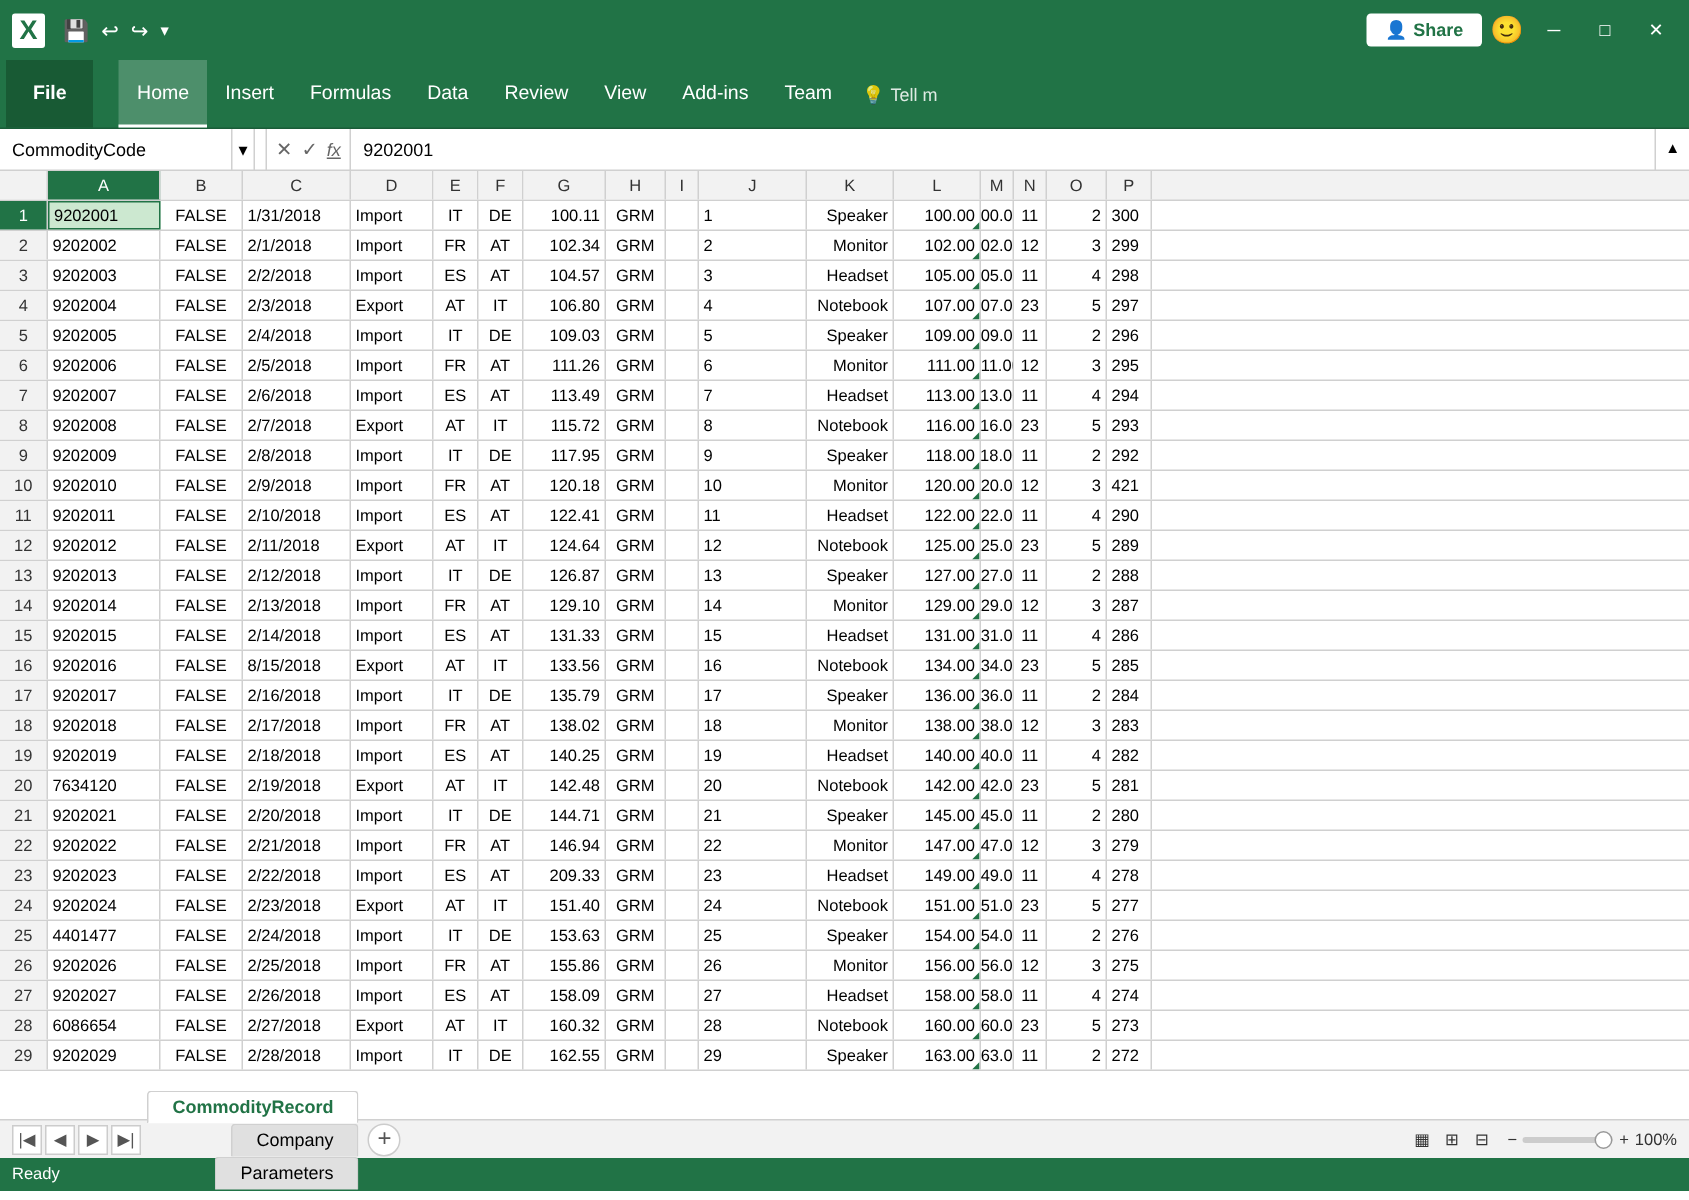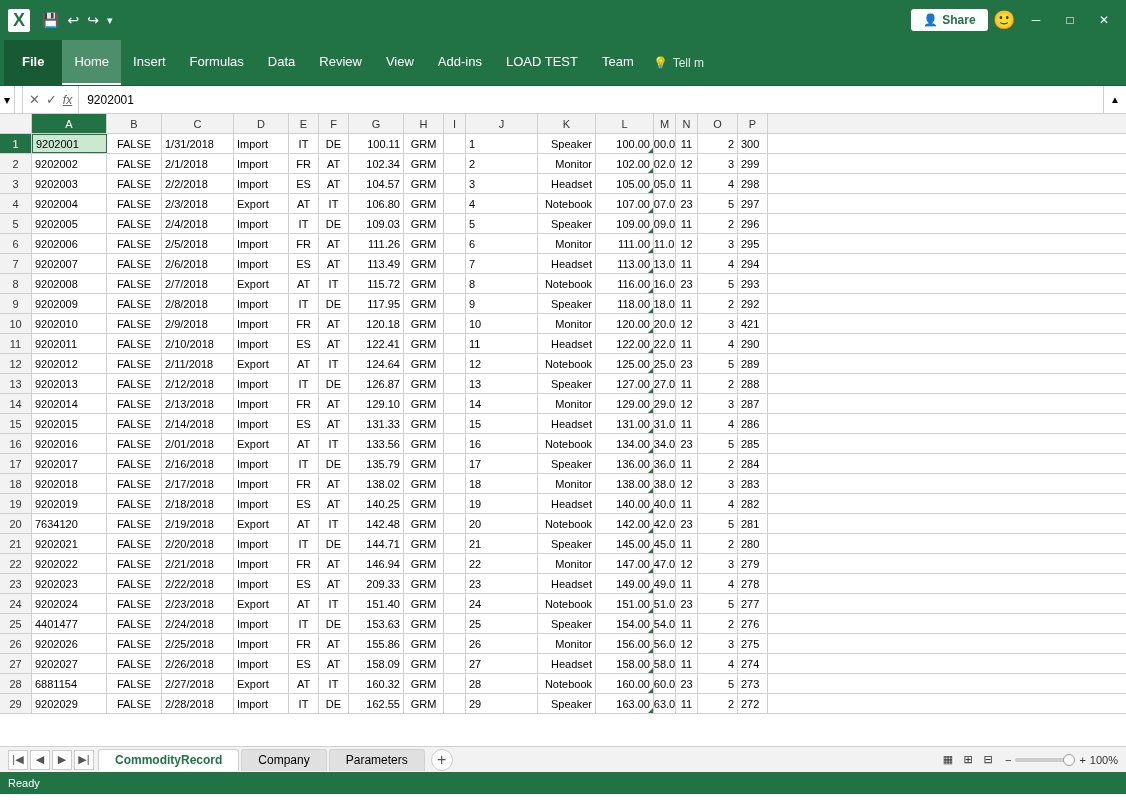--- a/index.html
+++ b/index.html
@@ -33,21 +33,21 @@
     .ribbon-tab {
       padding: 0 12px;
       display: flex;
       align-items: center;
       color: white;
       font-size: 13px;
       cursor: pointer;
       white-space: nowrap;
       border-bottom: 2px solid transparent;
     }
-    .ribbon-tab.active { background: rgba(255,255,255,0.2); border-bottom: 2px solid white; }
+    .ribbon-tab.active { background: rgba(255,255,255,0.2); border-bottom: 2px solid white; margin-left: 17px; }
     .ribbon-tab.file-tab { background: #185a34; font-weight: bold; padding: 0 18px; }
     .tell-me { display: flex; align-items: center; gap: 4px; color: rgba(255,255,255,0.85); padding: 0 8px; font-size: 12px; cursor: pointer; }
 
     
     #formulabar {
       height: 28px;
       display: flex;
       align-items: center;
       border-bottom: 1px solid #d0d0d0;
       background: #fff;
@@ -249,30 +249,30 @@
 <div id="ribbon">
   <div id="ribbon-tabs" style="display:flex; align-items:stretch;">
   <div class="ribbon-tab file-tab">File</div>
       <div class="ribbon-tab active">Home</div>
       <div class="ribbon-tab">Insert</div>
       <div class="ribbon-tab">Formulas</div>
       <div class="ribbon-tab">Data</div>
       <div class="ribbon-tab">Review</div>
       <div class="ribbon-tab">View</div>
       <div class="ribbon-tab">Add-ins</div>
-      <div class="ribbon-tab">LOAD TEST</div>
       <div class="ribbon-tab">Team</div>
     </div>
   <div class="tell-me">
     <span>💡</span>
     <span>Tell m</span>
   </div>
 </div>
 
 <div id="formulabar">
+  <div id="name-box">CommodityCode</div>
   <div id="name-box-arrow">▾</div>
   <div style="width:8px; border-right:1px solid #d0d0d0; height:28px;"></div>
   <div id="formula-icons">
     <span style="color:#666; font-size:13px;">✕</span>
     <span style="color:#666; font-size:13px;">✓</span>
     <span style="color:#666; font-size:12px; font-style:italic;text-decoration:underline;">fx</span>
   </div>
   <div id="formula-input" style="flex:1; padding: 0 8px; font-size:12px; display:flex; align-items:center;">9202001</div>
   <div id="formula-expand">▲</div>
 </div>
@@ -582,21 +582,21 @@
         <div class="cell col-l number">131.00<div class="green-tri"></div></div>
         <div class="cell col-m center">131.00</div>
         <div class="cell col-n center">11</div>
         <div class="cell col-o number">4</div>
         <div class="cell col-p">286</div>
       </div>
       <div class="row">
         <div class="row-num">16</div>
         <div class="cell col-a">9202016</div>
         <div class="cell col-b center">FALSE</div>
-        <div class="cell col-c">2/01/2018</div>
+        <div class="cell col-c">8/15/2018</div>
         <div class="cell col-d">Export</div>
         <div class="cell col-e center">AT</div>
         <div class="cell col-f center">IT</div>
         <div class="cell col-g number">133.56</div>
         <div class="cell col-h center">GRM</div>
         <div class="cell col-i center"></div>
         <div class="cell col-j">16</div>
         <div class="cell col-k number">Notebook</div>
         <div class="cell col-l number">134.00<div class="green-tri"></div></div>
         <div class="cell col-m center">134.00</div>
@@ -808,21 +808,21 @@
         <div class="cell col-j">27</div>
         <div class="cell col-k number">Headset</div>
         <div class="cell col-l number">158.00<div class="green-tri"></div></div>
         <div class="cell col-m center">158.00</div>
         <div class="cell col-n center">11</div>
         <div class="cell col-o number">4</div>
         <div class="cell col-p">274</div>
       </div>
       <div class="row">
         <div class="row-num">28</div>
-        <div class="cell col-a">6881154</div>
+        <div class="cell col-a">6086654</div>
         <div class="cell col-b center">FALSE</div>
         <div class="cell col-c">2/27/2018</div>
         <div class="cell col-d">Export</div>
         <div class="cell col-e center">AT</div>
         <div class="cell col-f center">IT</div>
         <div class="cell col-g number">160.32</div>
         <div class="cell col-h center">GRM</div>
         <div class="cell col-i center"></div>
         <div class="cell col-j">28</div>
         <div class="cell col-k number">Notebook</div>
@@ -854,21 +854,21 @@
     </div>
 </div>
 
 <div id="bottom-bar">
   <div class="sheet-nav">
     <div class="sheet-nav-btn">|◀</div>
     <div class="sheet-nav-btn">◀</div>
     <div class="sheet-nav-btn">▶</div>
     <div class="sheet-nav-btn">▶|</div>
   </div>
-  <div id="sheet-tabs" style="display:flex; align-items:flex-end;">
+  <div id="sheet-tabs" style="display:flex; align-items:flex-end;flex-direction:column;">
   <div class="sheet-tab active">CommodityRecord</div>
       <div class="sheet-tab">Company</div>
       <div class="sheet-tab">Parameters</div>
     </div>
   <div class="add-sheet">+</div>
   <div class="bottom-right">
     <div class="view-btns">
       <div class="view-btn" title="Normal">▦</div>
       <div class="view-btn" title="Page Layout">⊞</div>
       <div class="view-btn" title="Page Break Preview">⊟</div>

